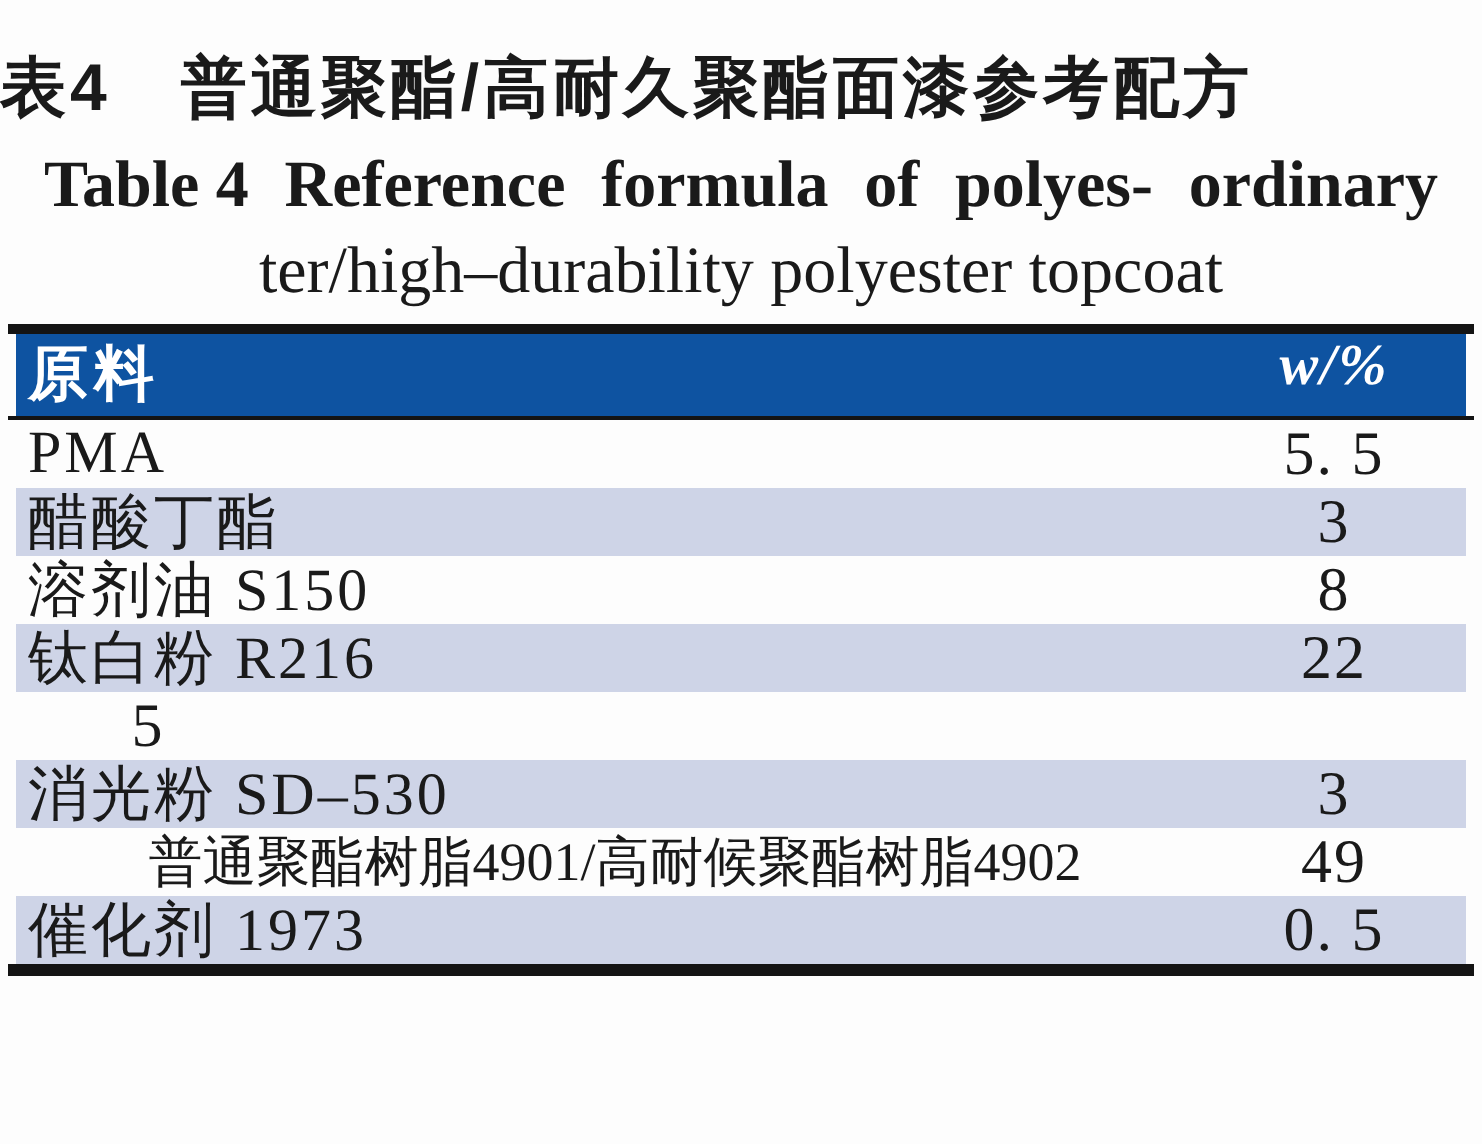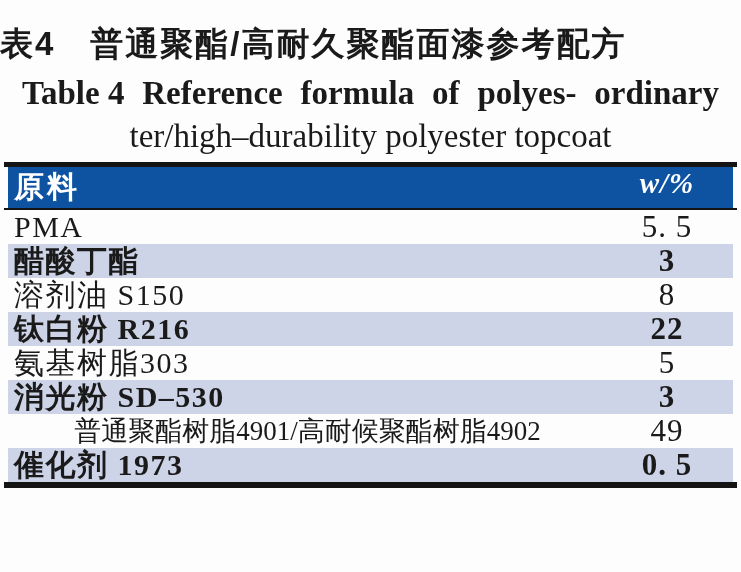--- a/index.html
+++ b/index.html
@@ -54,21 +54,21 @@
     gap:12px;
   }
   .head-rule { height:2px; background:#141414; }
   .rows { margin:0 4px; }
   .row {
     height:34px;
     display:flex;
     align-items:center;
     font-size:30px;
   }
-  .row.shaded { background:var(--stripe-bg,#CED4E7);font-weight:bold; }
+  .row.shaded { background:var(--stripe-bg,#CED4E7); }
   .c1 {
     flex:1;
     padding-left:6px;
     letter-spacing:1.5px;
     white-space:nowrap;
   }
   .row.long .c1 { font-size:27px; letter-spacing:0;text-align:center; }
   .c2 {
     width:132px;
     text-align:center;
@@ -117,21 +117,20 @@
       </div>
       <div class="row">
         <div class="c1">溶剂油 S150</div>
         <div class="c2">8</div>
       </div>
       <div class="row shaded">
         <div class="c1">钛白粉 R216</div>
         <div class="c2">22</div>
       </div>
       <div class="row">
-        <div class="c1">氨基树脂303</div>
         <div class="c2">5</div>
       </div>
       <div class="row shaded">
         <div class="c1">消光粉 SD–530</div>
         <div class="c2">3</div>
       </div>
       <div class="row long">
         <div class="c1">普通聚酯树脂4901/高耐候聚酯树脂4902</div>
         <div class="c2">49</div>
       </div>

